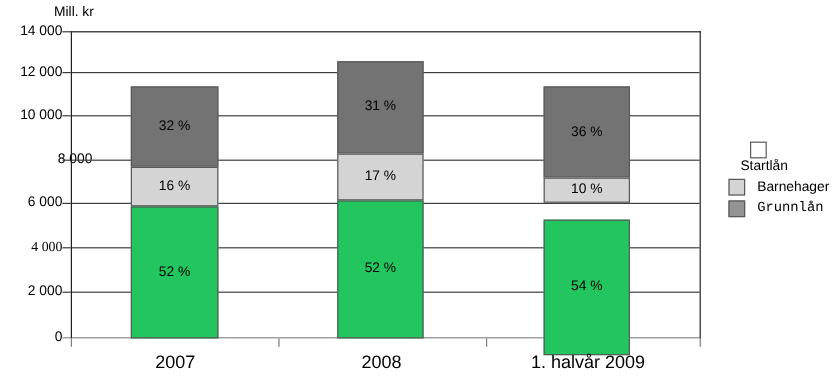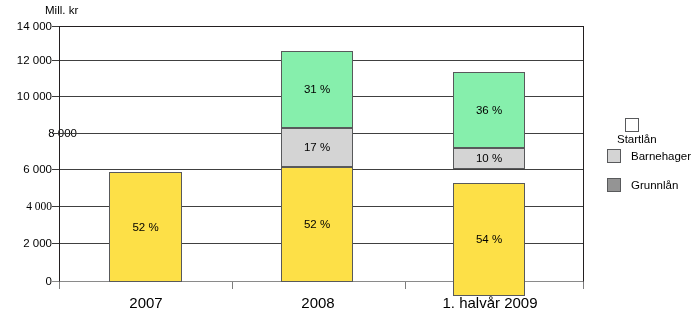--- a/index.html
+++ b/index.html
@@ -86,23 +86,23 @@
   }
   .seg{
     position:absolute;
     left:0;right:0;
     box-sizing:border-box;
     border:1.2px solid #58595b;
     display:flex;
     align-items:center;
     justify-content:center;
   }
-  .seg.startlan{background:#86efac;}
+  .seg.startlan{background:#737373;}
   .seg.barnehager{background:#d4d4d4;}
-  .seg.grunnlan{background:#fde047;}
+  .seg.grunnlan{background:#22c55e;}
   .seg-label{
     font-size:11.5px;
     line-height:13px;
     color:#000;
     white-space:nowrap;
   }
 
   
   .legend{
     position:absolute;
@@ -161,20 +161,26 @@
   <div class="plot-area">
     <div class="gridline" style="top:33px;"></div>
     <div class="gridline" style="top:69px;"></div>
     <div class="gridline" style="top:106px;"></div>
     <div class="gridline" style="top:142px;"></div>
     <div class="gridline" style="top:179px;"></div>
     <div class="gridline" style="top:216px;"></div>
   </div>
 
   <div class="bar" style="left:109px;top:72px;width:73px;height:210px;">
+    <div class="seg startlan" style="top:0px;   height:67px;">
+      <span class="seg-label">32 %</span>
+    </div>
+    <div class="seg barnehager" style="top:67px;  height:33px;">
+      <span class="seg-label">16 %</span>
+    </div>
     <div class="seg grunnlan" style="top:100px; height:110px;">
       <span class="seg-label">52 %</span>
     </div>
   </div>
 
   <div class="bar" style="left:281px;top:51px;width:72px;height:231px;">
     <div class="seg startlan" style="top:0px;   height:77px;">
       <span class="seg-label">31 %</span>
     </div>
     <div class="seg barnehager" style="top:77px;  height:39px;">
@@ -208,19 +214,19 @@
 
   <div class="legend">
     <div class="legend-item" style="top:6px;flex-direction:column;">
       <span class="legend-swatch startlan"></span>
       <span class="legend-text">Startlån</span>
     </div>
     <div class="legend-item" style="top:36px;">
       <span class="legend-swatch barnehager"></span>
       <span class="legend-text">Barnehager</span>
     </div>
-    <div class="legend-item" style="top:65px;">
+    <div class="legend-item" style="top:54px;font-family:Liberation Mono, monospace;">
       <span class="legend-swatch grunnlan"></span>
       <span class="legend-text">Grunnlån</span>
     </div>
   </div>
 
 </div>
 
 </body></html>

